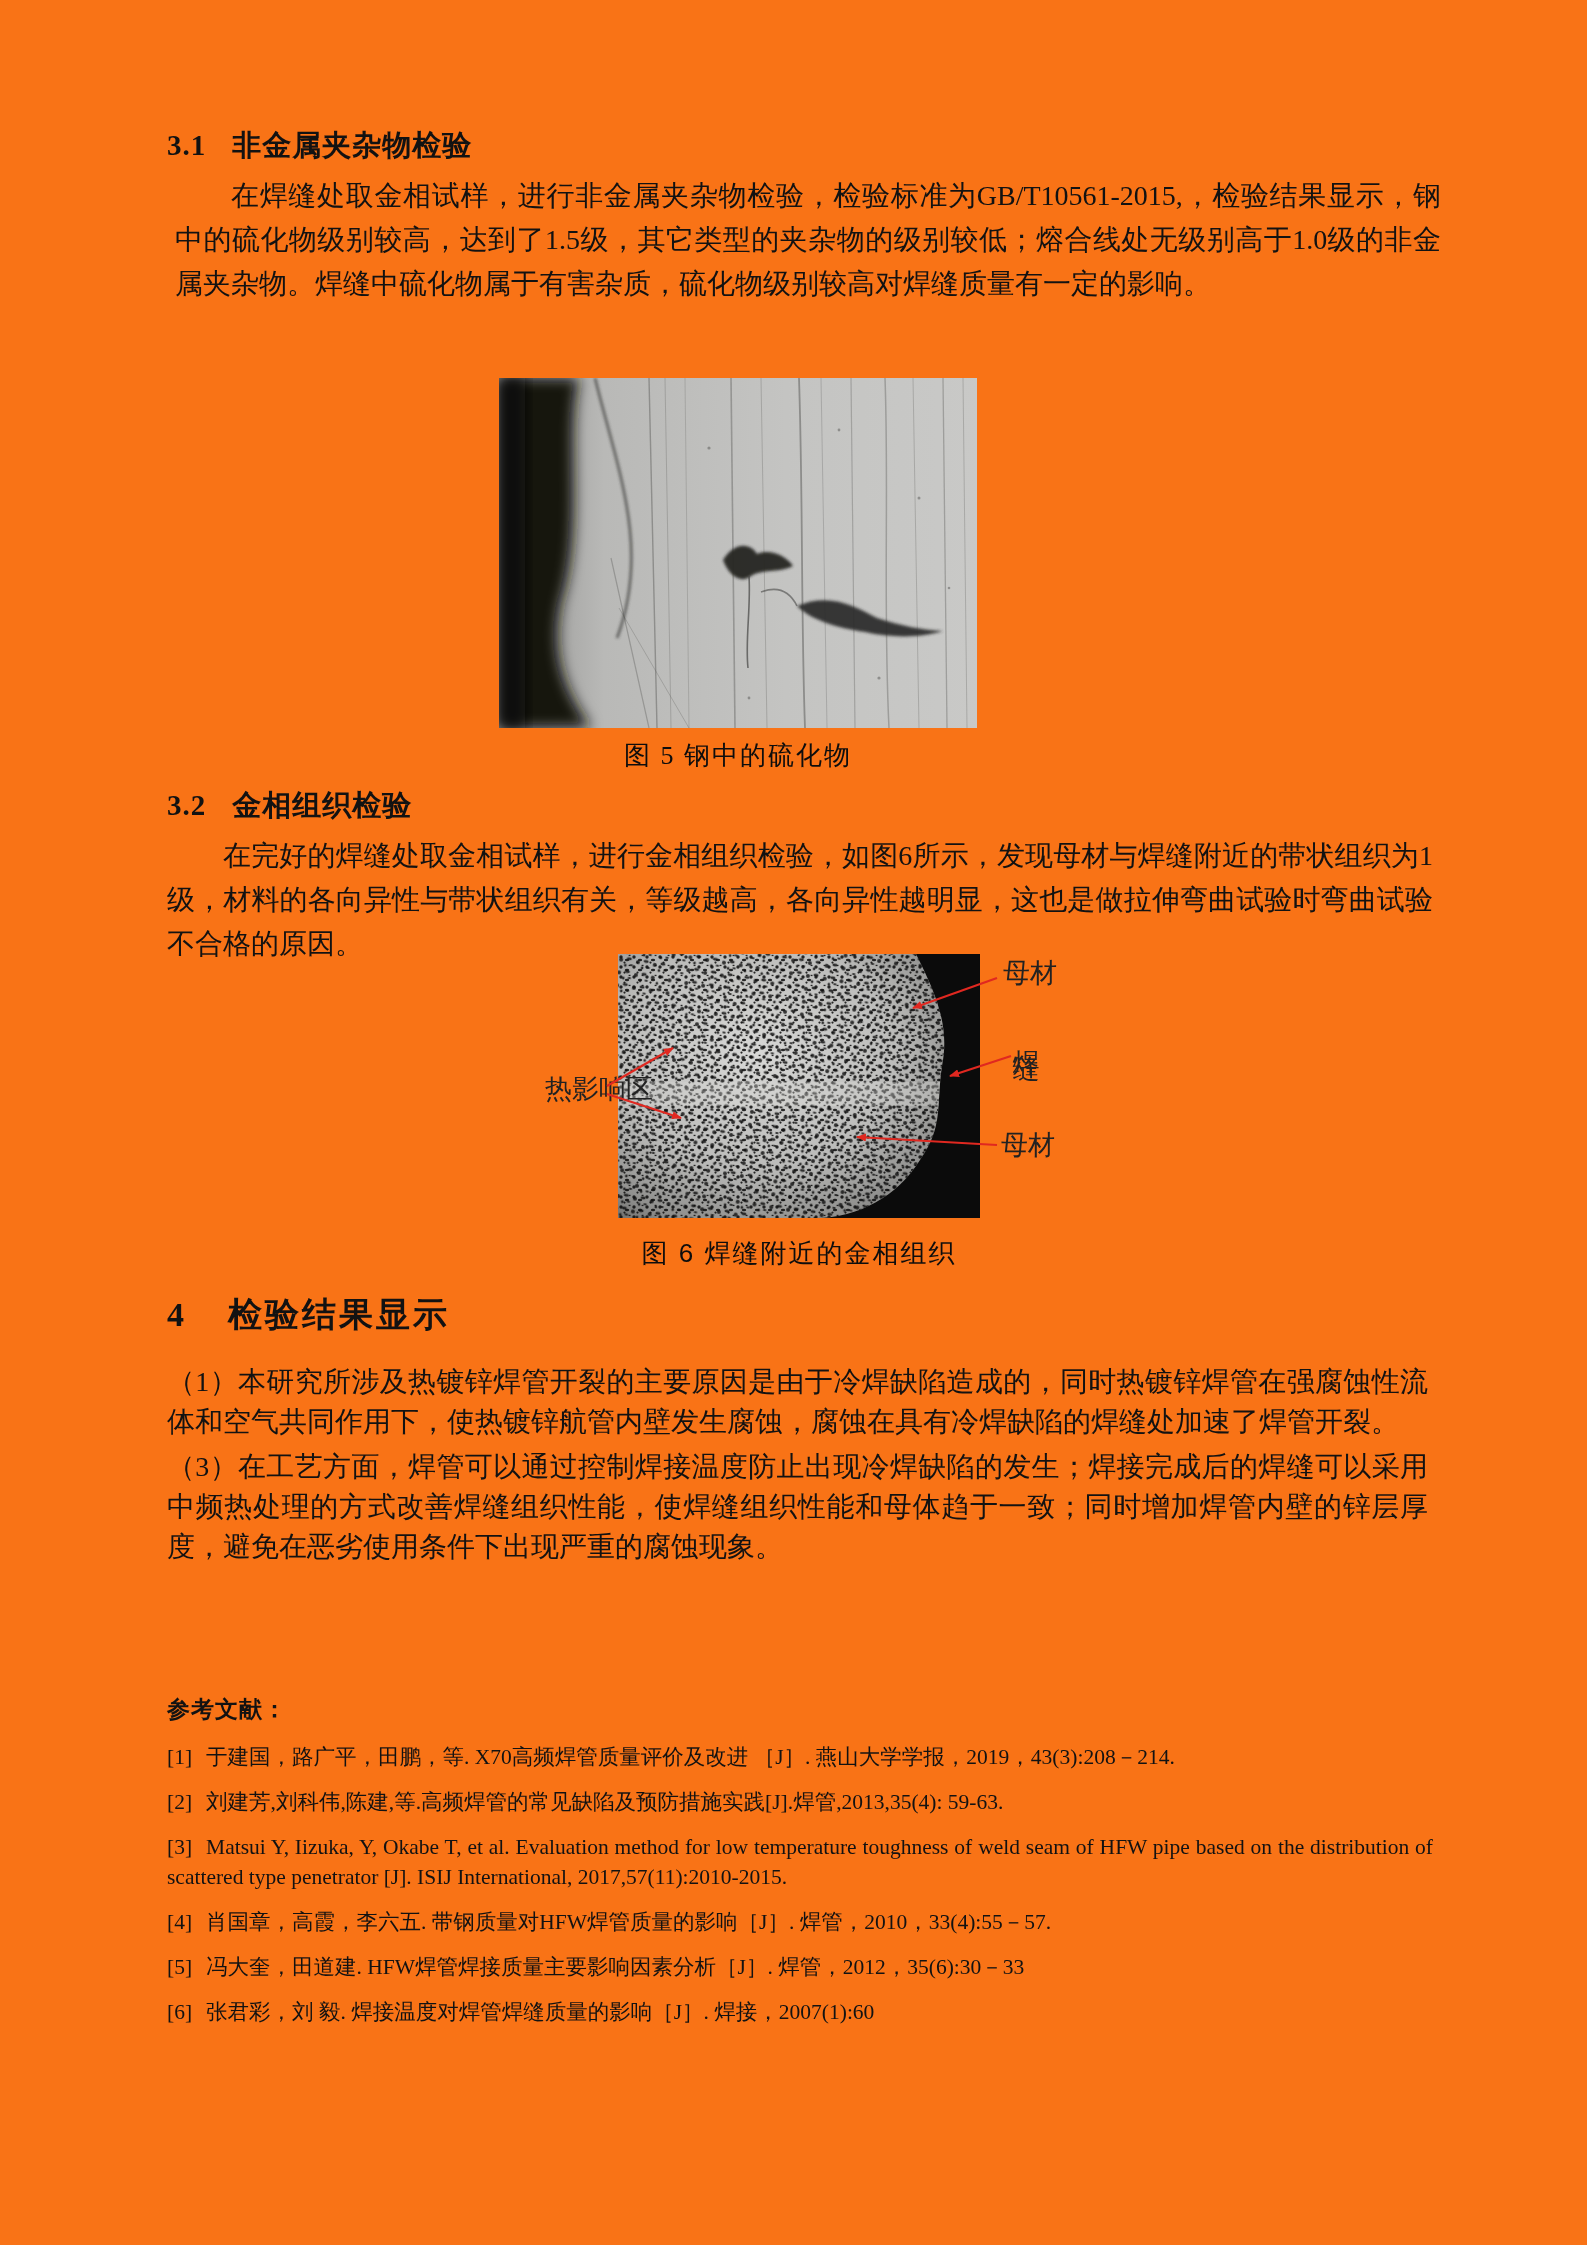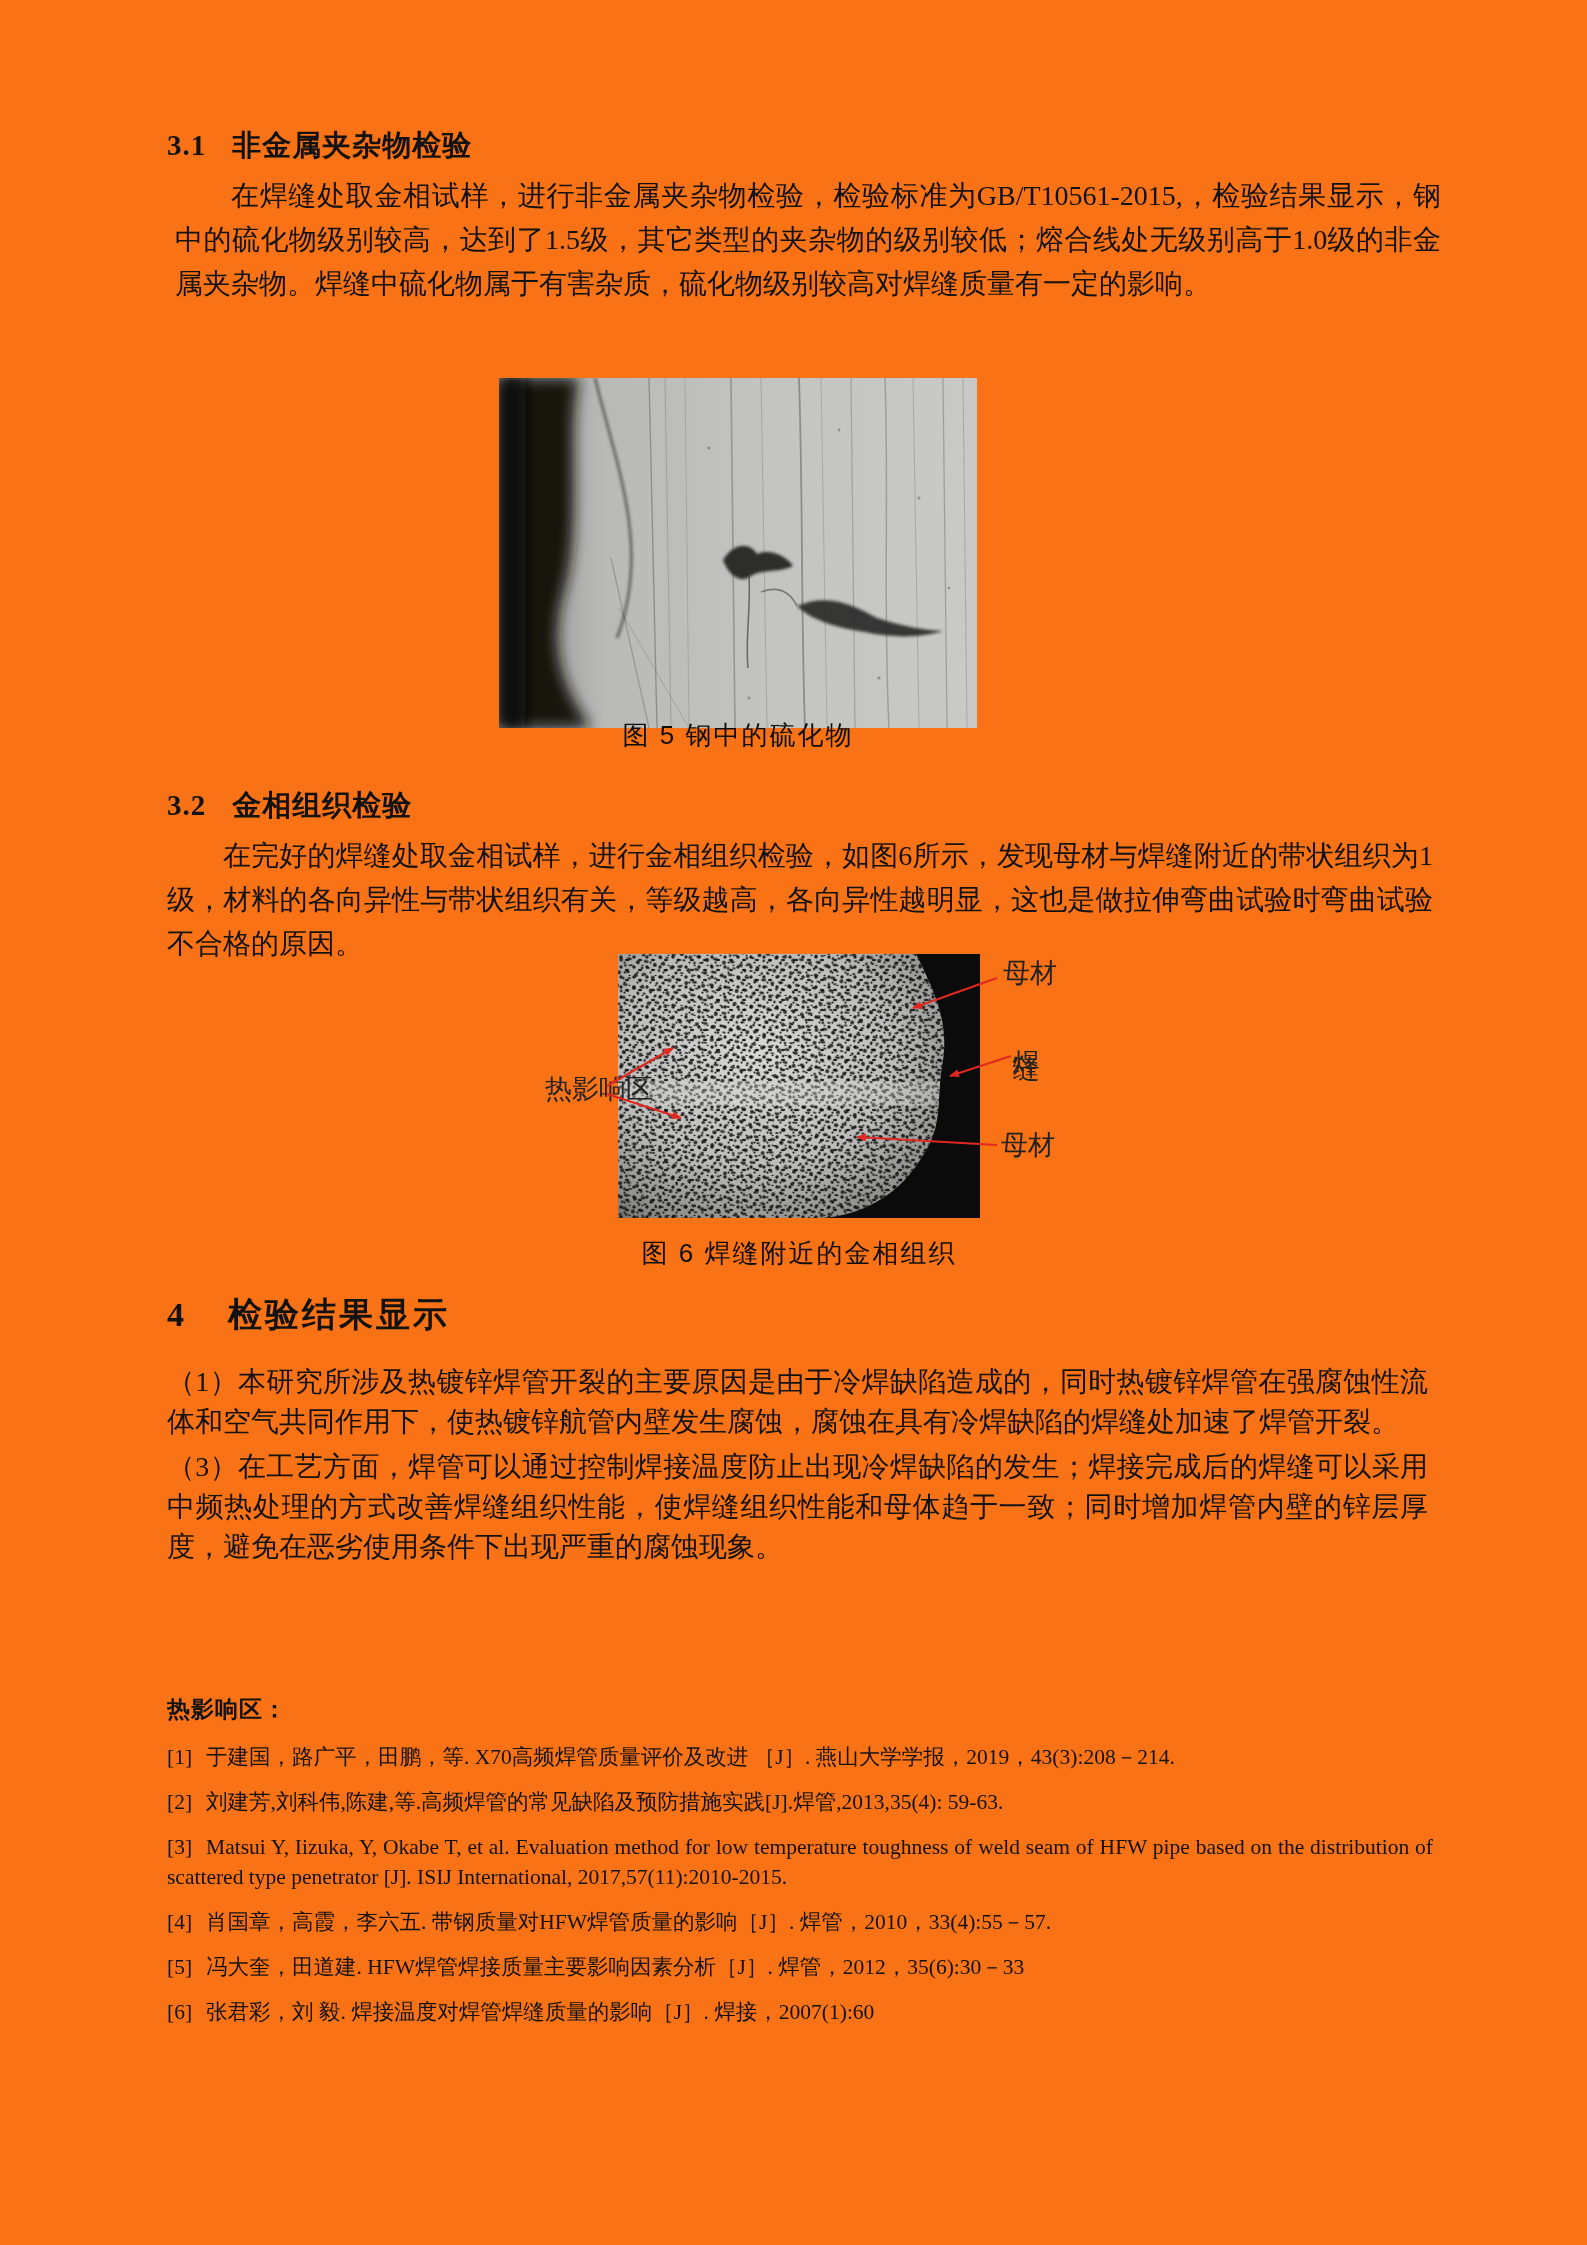--- a/index.html
+++ b/index.html
@@ -90,21 +90,21 @@
           <circle cx="210" cy="70" r="1.6"></circle>
             <circle cx="340" cy="52" r="1.4"></circle>
             <circle cx="420" cy="120" r="1.5"></circle>
           <circle cx="380" cy="300" r="1.6"></circle>
             <circle cx="250" cy="320" r="1.4"></circle>
             <circle cx="450" cy="210" r="1.3"></circle>
         </g>
       </svg>
     </div>
 
-    <div class="caption abs" style="top:718px;left:332px;width:478px;">图 5 钢中的硫化物</div>
+    <div class="caption abs" style="top:738px;left:332px;width:478px;font-family:Liberation Serif, serif;">图 5 钢中的硫化物</div>
 
     <div class="h2 abs" style="top:786px;left:0;">
       <span class="num">3.2</span>
       <span class="tit">金相组织检验</span>
     </div>
 
     <p class="para indent abs" style="top:834px;left:0;width:1266px;">在完好的焊缝处取金相试样，进行金相组织检验，如图6所示，发现母材与焊缝附近的带状组织为1级，材料的各向异性与带状组织有关，等级越高，各向异性越明显，这也是做拉伸弯曲试验时弯曲试验不合格的原因。</p>
 
     <div class="abs" style="top:944px;left:378px;width:524px;height:292px;">
 
@@ -168,21 +168,21 @@
     <div class="h1 abs" style="top:1292px;left:0;">
       <span class="num">4</span>
       <span class="tit">检验结果显示</span>
     </div>
 
     <div class="concl abs" style="top:1362px;left:0;width:1266px;">
       <p>（1）本研究所涉及热镀锌焊管开裂的主要原因是由于冷焊缺陷造成的，同时热镀锌焊管在强腐蚀性流体和空气共同作用下，使热镀锌航管内壁发生腐蚀，腐蚀在具有冷焊缺陷的焊缝处加速了焊管开裂。</p>
       <p>（3）在工艺方面，焊管可以通过控制焊接温度防止出现冷焊缺陷的发生；焊接完成后的焊缝可以采用中频热处理的方式改善焊缝组织性能，使焊缝组织性能和母体趋于一致；同时增加焊管内壁的锌层厚度，避免在恶劣使用条件下出现严重的腐蚀现象。</p>
     </div>
 
-    <div class="refhead abs" style="top:1694px;left:0;">热影响区：</div>
+    <div class="refhead abs" style="top:1694px;left:0;">参考文献：</div>
 
     <div class="abs" style="top:1742px;left:0;width:1266px;">
       <p class="ref">
         <span class="refno">[1]</span><span>于建国，路广平，田鹏，等. X70高频焊管质量评价及改进 ［J］. 燕山大学学报，2019，43(3):208－214.</span>
       </p>
       <p class="ref">
         <span class="refno">[2]</span><span>刘建芳,刘科伟,陈建,等.高频焊管的常见缺陷及预防措施实践[J].焊管,2013,35(4): 59-63.</span>
       </p>
       <p class="ref">
         <span class="refno">[3]</span><span>Matsui Y, Iizuka, Y, Okabe T, et al. Evaluation method for low temperature toughness of weld seam of HFW pipe based on the distribution of scattered type penetrator [J]. ISIJ International, 2017,57(11):2010-2015.</span>

